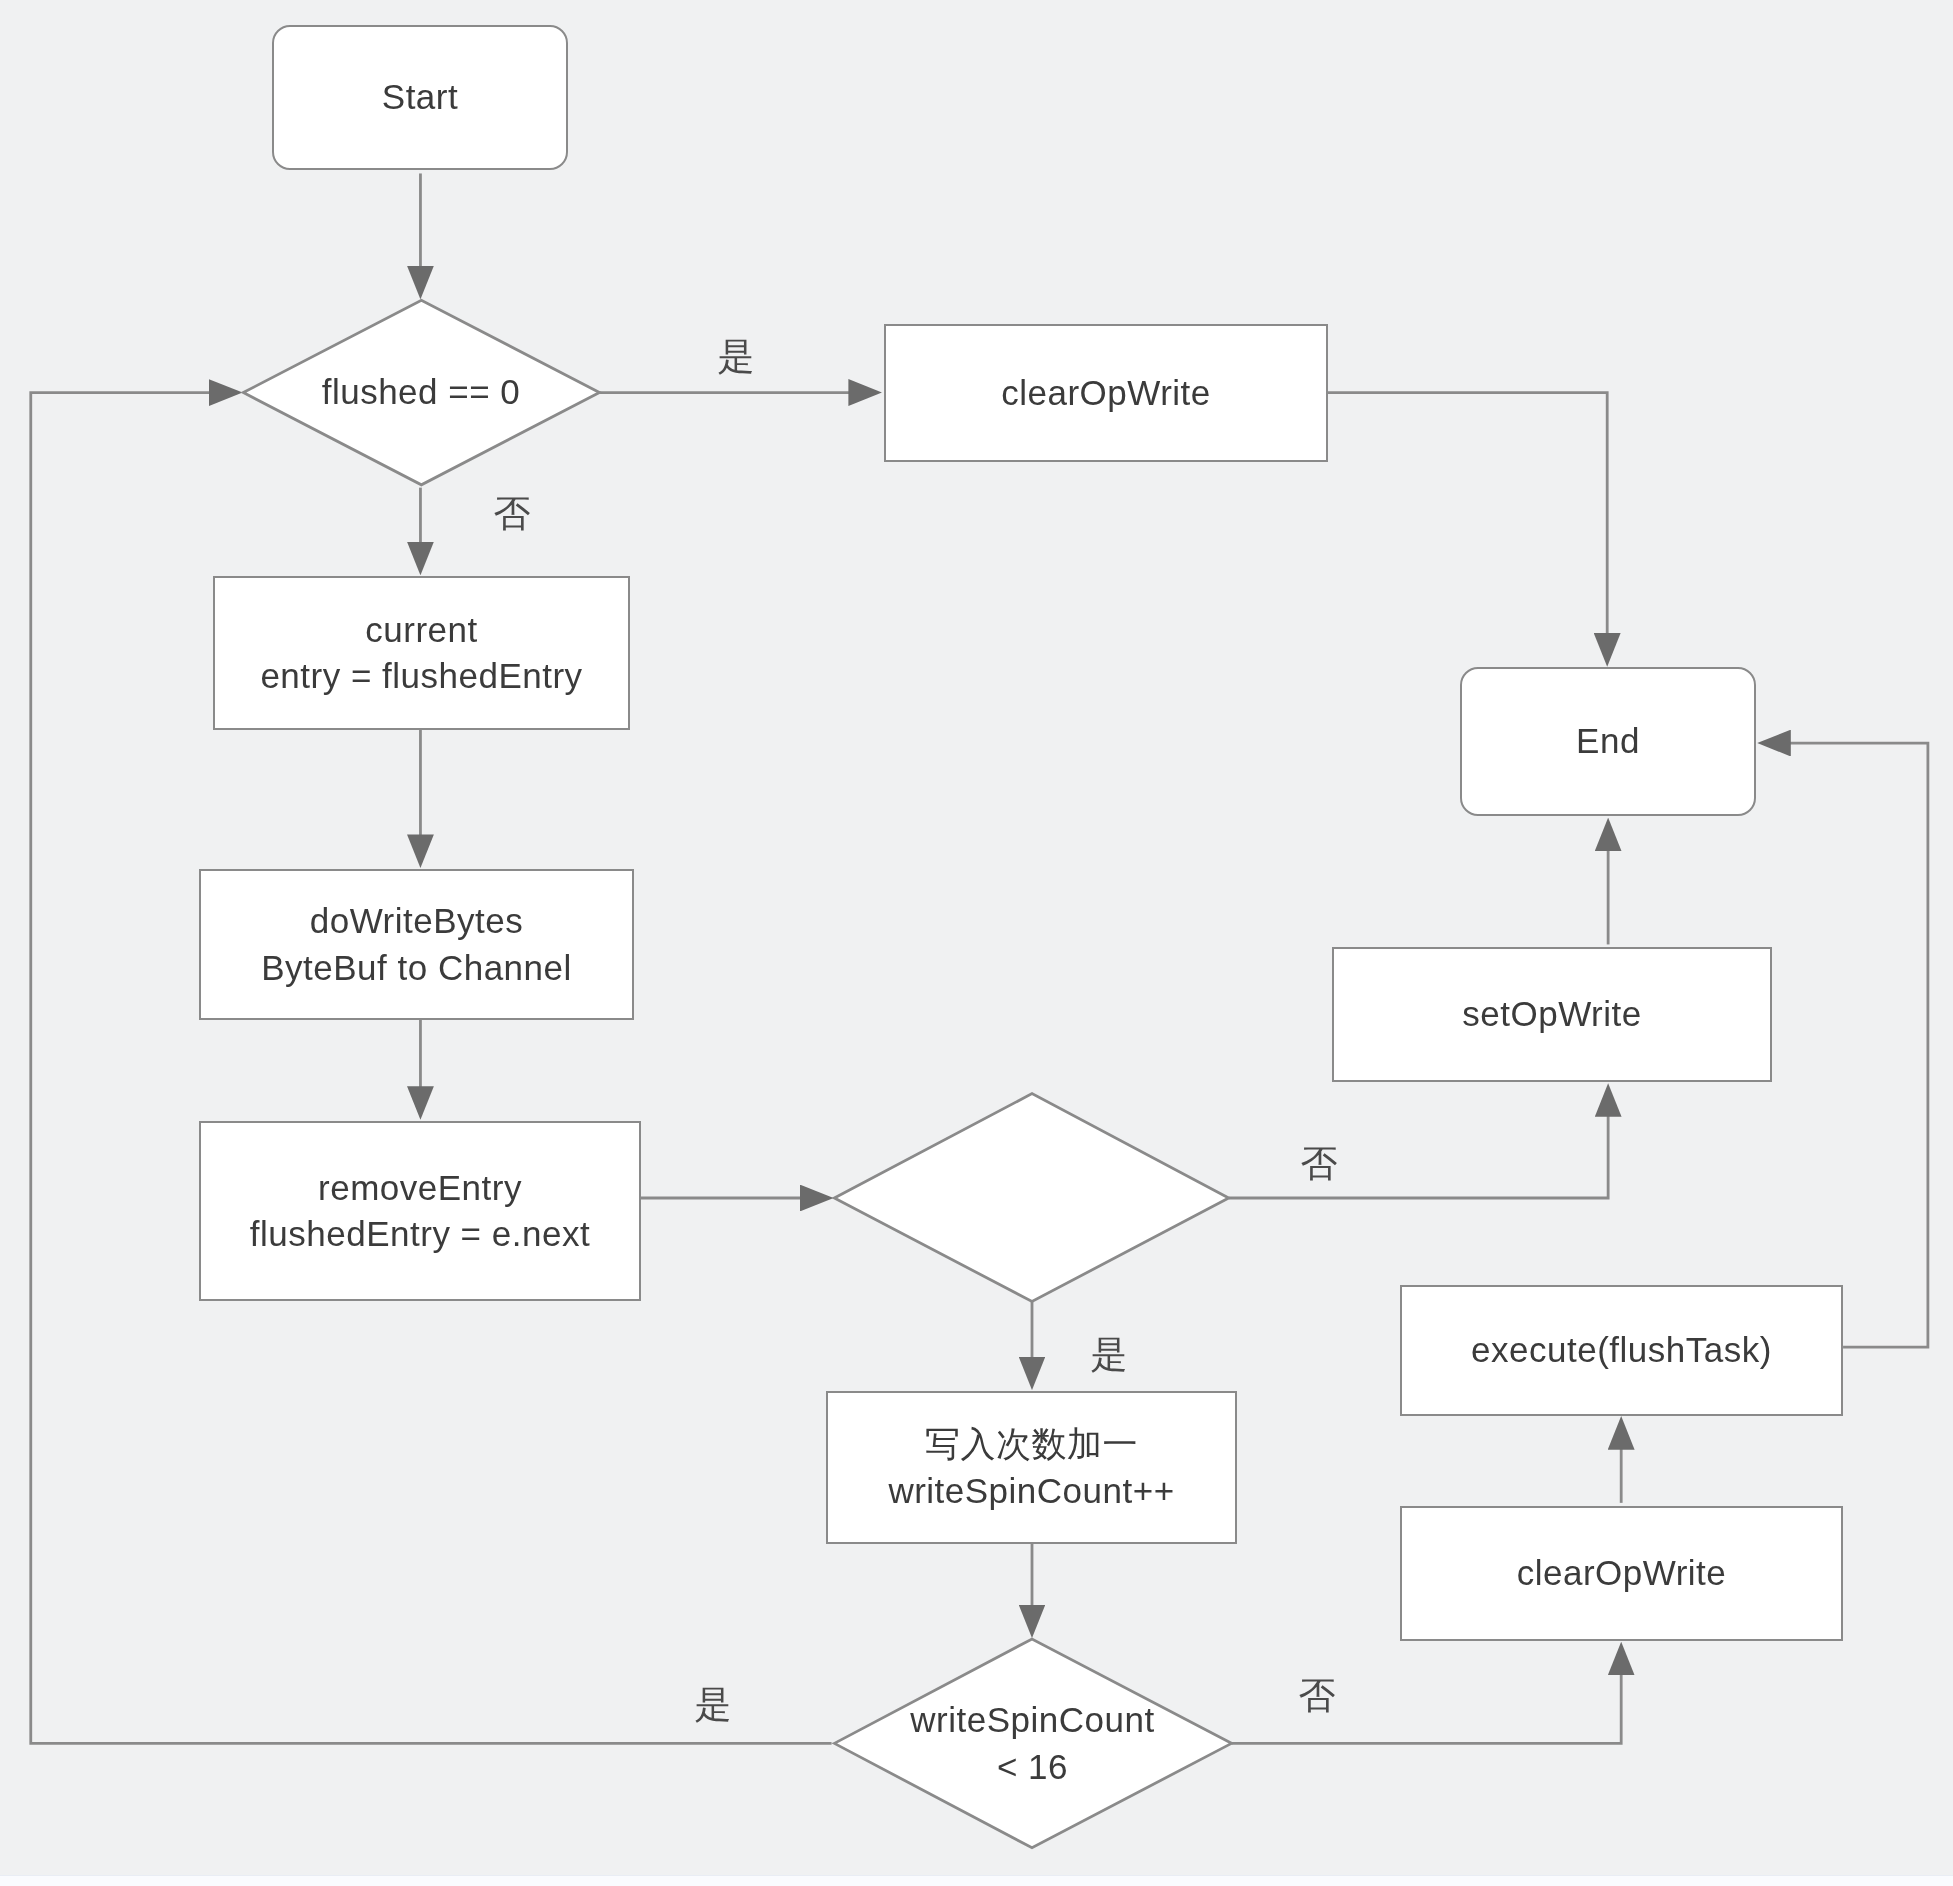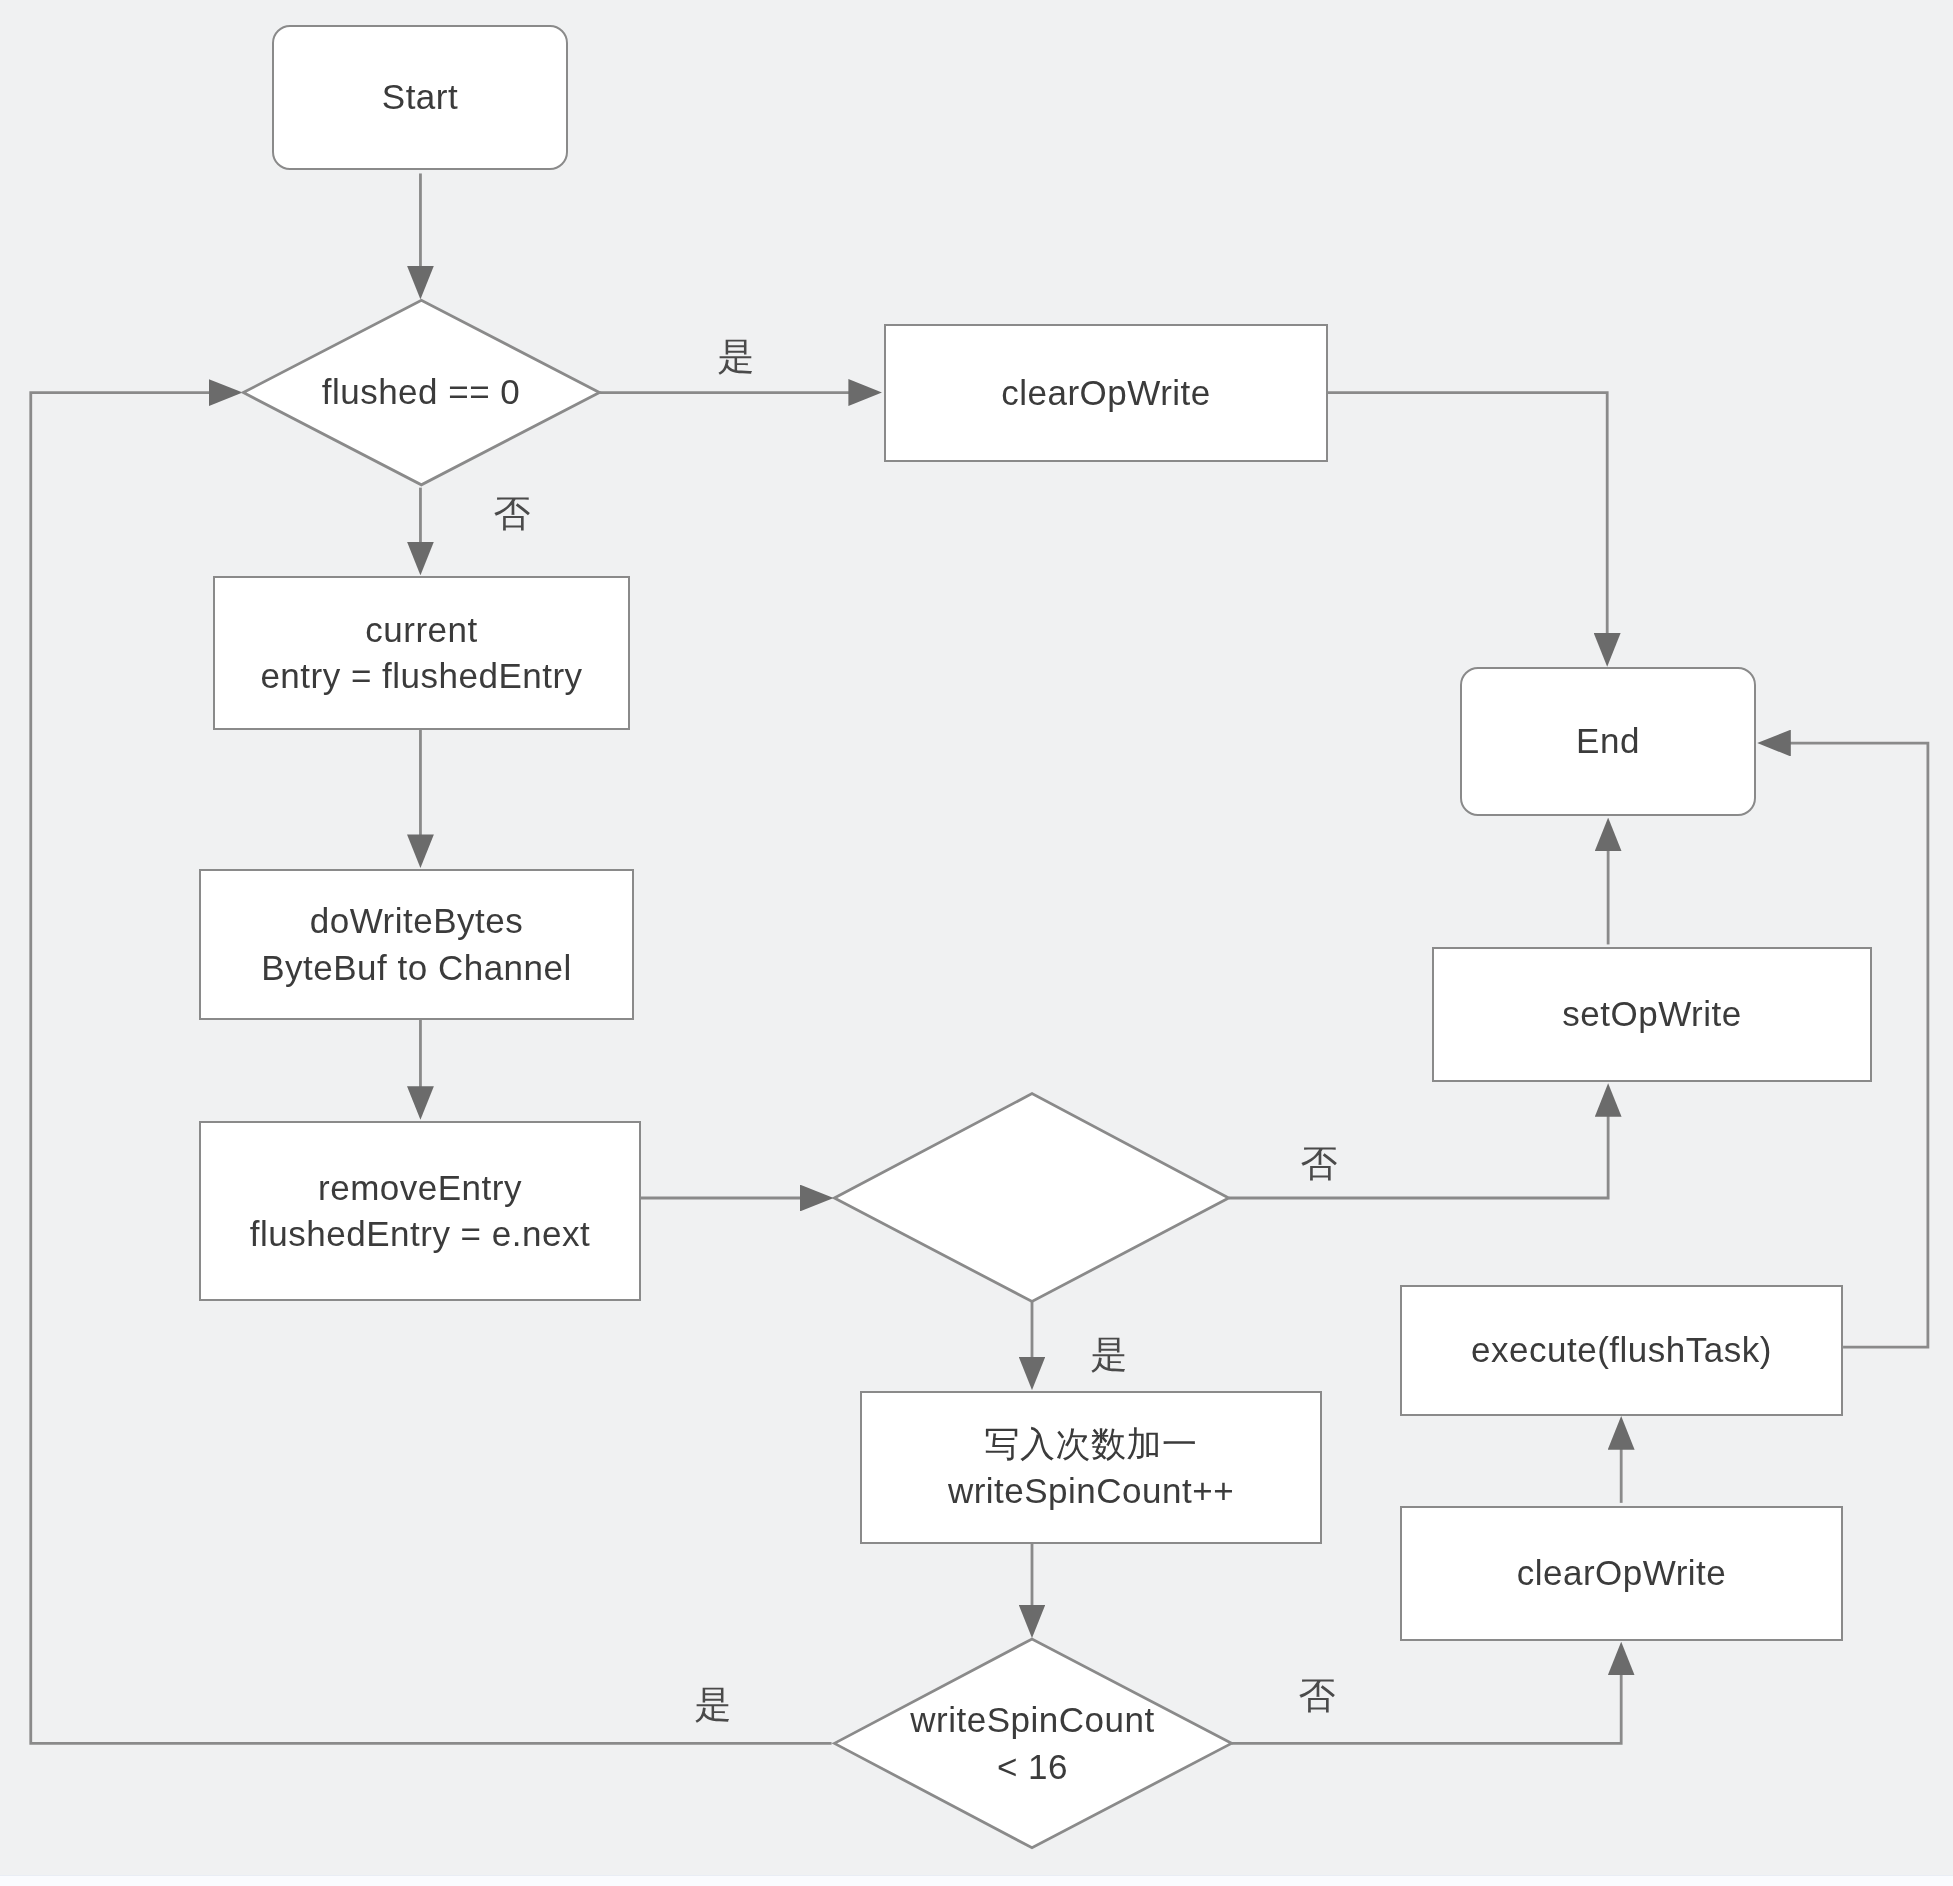--- a/index.html
+++ b/index.html
@@ -133,25 +133,25 @@
   <div class="node" style="left:199px; top:869px; width:435px; height:151px;">
     <div class="node-label">doWriteBytes
 ByteBuf to Channel</div>
   </div>
 
   <div class="node" style="left:199px; top:1121px; width:442px; height:180px;">
     <div class="node-label">removeEntry
 flushedEntry = e.next</div>
   </div>
 
-  <div class="node" style="left:1432px; top:947px; width:440px; height:135px;">
+  <div class="node" style="left:1332px; top:947px; width:440px; height:135px;">
     <div class="node-label">setOpWrite</div>
   </div>
 
-  <div class="node" style="left:826px; top:1391px; width:462px; height:153px;margin-left:34px;">
+  <div class="node" style="left:826px; top:1391px; width:411px; height:153px;">
     <div class="node-label">写入次数加一
 writeSpinCount++</div>
   </div>
 
   <div class="node" style="left:1400px; top:1285px; width:443px; height:131px;">
     <div class="node-label">execute(flushTask)</div>
   </div>
 
   <div class="node" style="left:1400px; top:1506px; width:443px; height:135px;">
     <div class="node-label">clearOpWrite</div>

